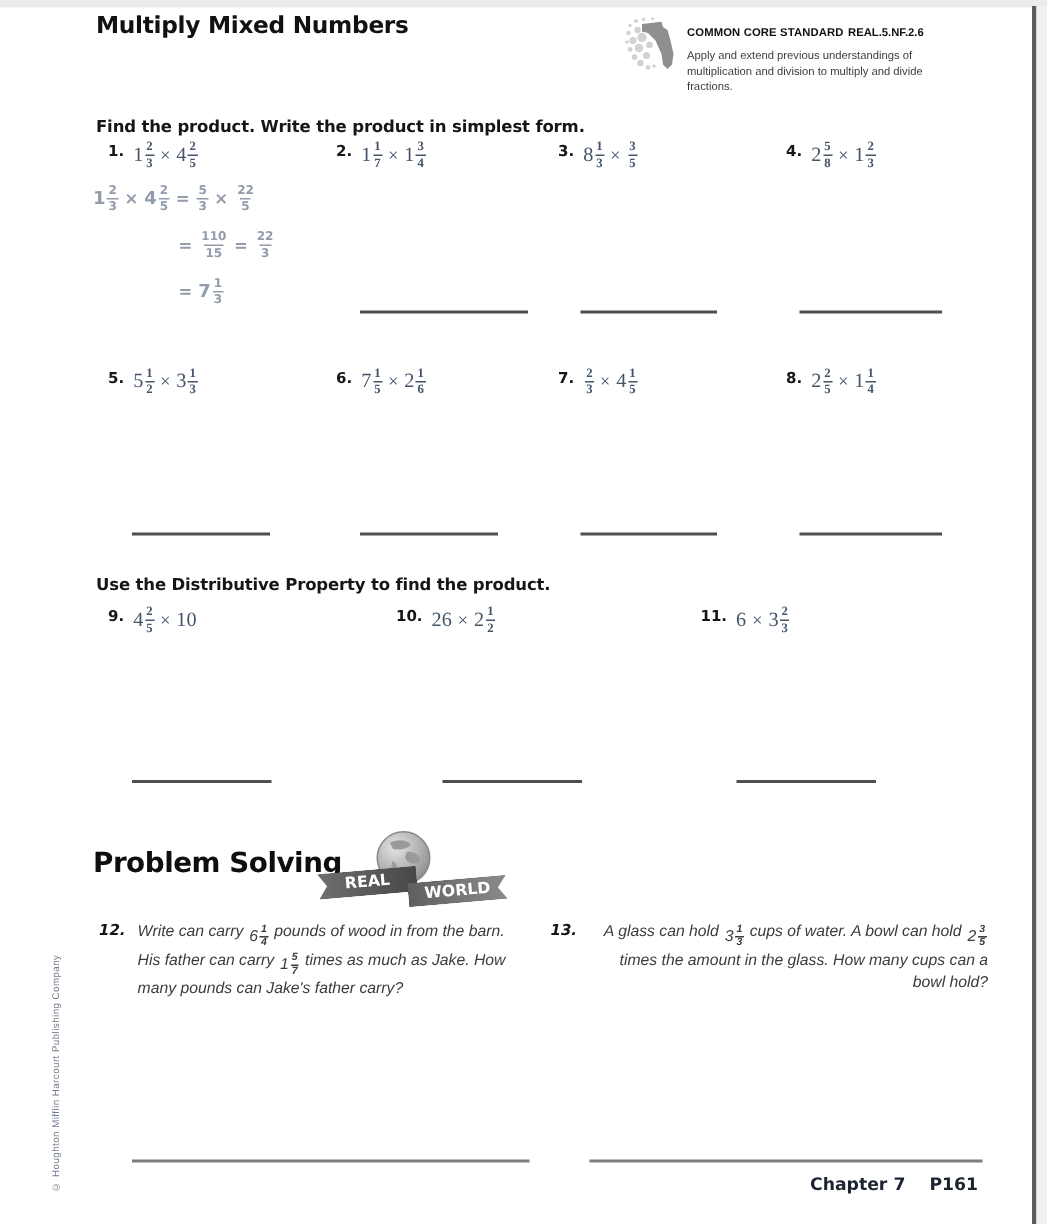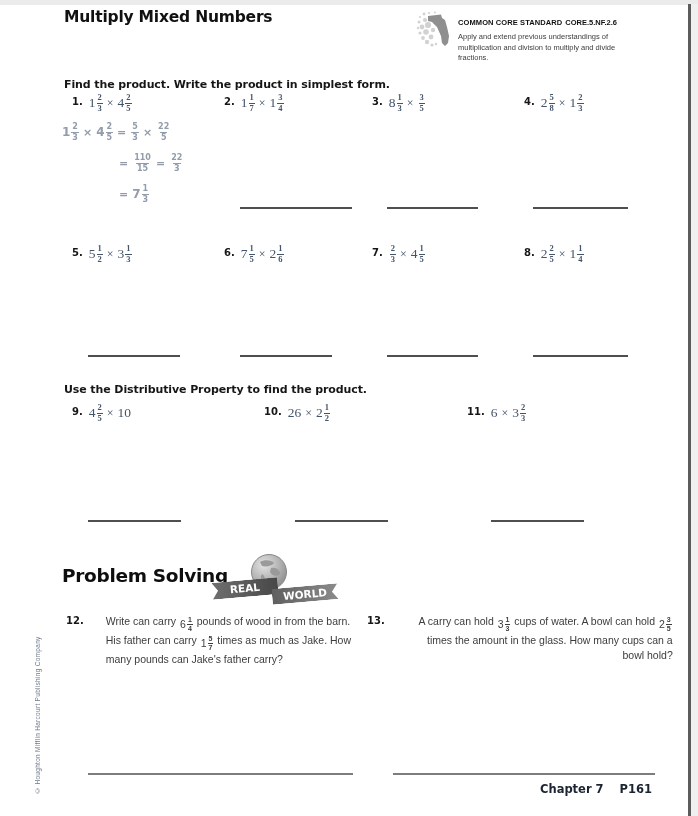--- a/index.html
+++ b/index.html
@@ -56,21 +56,21 @@
   .rw-real,.rw-world{position:absolute;color:#fff;font-weight:800;font-size:10.5px;
             font-family:"DejaVu Sans",sans-serif;text-align:center;line-height:17px;z-index:2;}
   .rw-real{left:2px;top:27px;width:66px;height:17px;transform:rotate(-5deg);
            background:linear-gradient(90deg,#6f6f6f,#474747);
            clip-path:polygon(0 0,100% 0,100% 100%,0 100%,9% 50%);}
   .rw-world{left:62px;top:33px;width:66px;height:16px;transform:rotate(-5deg);
            background:linear-gradient(90deg,#5f5f5f,#8b8b8b);
            clip-path:polygon(0 0,100% 0,91% 50%,100% 100%,0 100%);}
 
   
-  .wp{position:absolute;display:flex;gap:22px;}
+  .wp{position:absolute;display:flex;gap:8px;font-style:italic;}
   .wp .pnum{padding-top:1px;}
   .rich{font-size:10.5px;line-height:15px;color:#3c3c3c;}
   .rich .mixed{vertical-align:-3px;margin:0 1px;}
   .rich .frac{font-size:7px;font-weight:600;}
 
   
   .footer{position:absolute;left:540px;top:782px;display:flex;gap:16px;
           font-family:"DejaVu Sans",sans-serif;font-size:11.5px;font-weight:800;color:#1b2430;}
 
   
@@ -109,21 +109,21 @@
         <circle cx="12" cy="15" r="3.1"></circle>
           <circle cx="17" cy="20" r="2.2"></circle>
           <circle cx="19" cy="2.5" r="1.0"></circle>
       </g>
       <path d="M12,6 L25,4.5 L26,8 L29,10 L31,17 L33,26 L32,33 L29,36 L26,33 L25,26 L21,17 L16,12 L12,11 Z" fill="#8f8f8f"></path>
     </svg>
   </div>
 
   <div class="cc">
     <div>
-      <span class="cc-head">COMMON CORE STANDARD</span><span class="cc-code">CORE.5.NF.2.6</span>
+      <span class="cc-head">COMMON CORE STANDARD</span><span class="cc-code">REAL.5.NF.2.6</span>
     </div>
     <div class="cc-desc">Apply and extend previous understandings of multiplication and division to multiply and divide fractions.</div>
   </div>
 
   <div class="instr" style="left:64px;top:78px;">Find the product. Write the product in simplest form.</div>
 
   <div class="problem" style="left:72px;top:92px;">
     <span class="pnum">1.</span>
     <span class="expr">
         <span class="mixed">
@@ -432,21 +432,21 @@
         </span><span class="plain"> pounds of wood in from the barn. His father can carry </span><span class="mixed">
           <span class="whole">1</span>
           <span class="frac">
             <span class="num">5</span>
             <span class="den">7</span>
           </span>
         </span><span class="plain"> times as much as Jake. How many pounds can Jake's father carry?</span></span>
   </div>
   <div class="wp" style="left:367px;top:614px;width:310px;text-align:right;">
     <span class="pnum">13.</span>
-    <span class="rich" style="width:266px;"><span class="plain">A carry can hold </span><span class="mixed">
+    <span class="rich" style="width:266px;"><span class="plain">A glass can hold </span><span class="mixed">
           <span class="whole">3</span>
           <span class="frac">
             <span class="num">1</span>
             <span class="den">3</span>
           </span>
         </span><span class="plain"> cups of water. A bowl can hold </span><span class="mixed">
           <span class="whole">2</span>
           <span class="frac">
             <span class="num">3</span>
             <span class="den">5</span>

